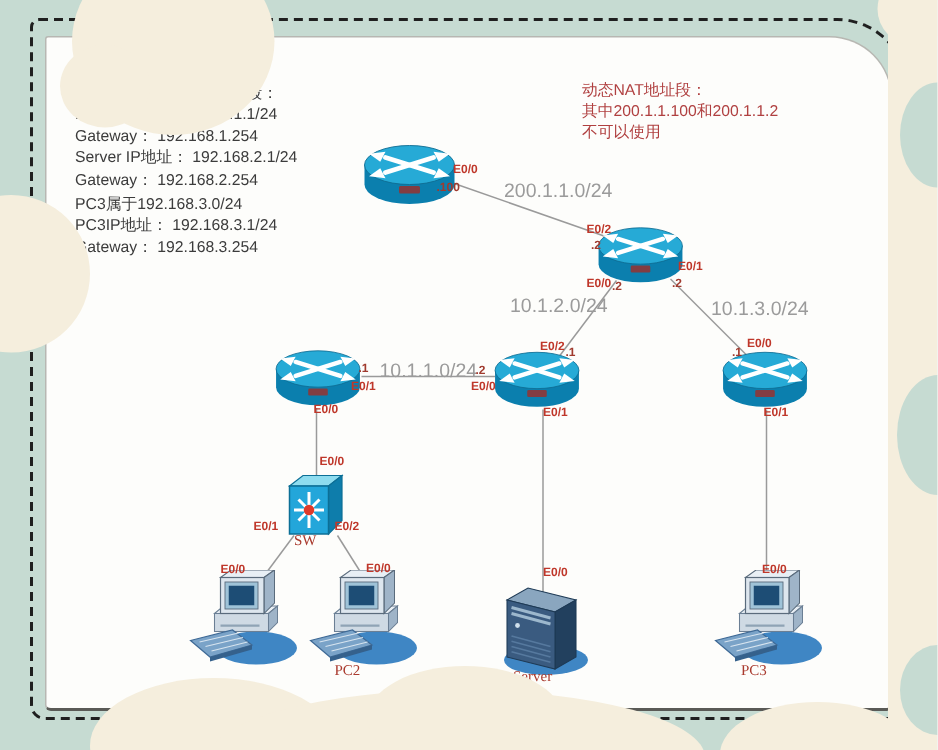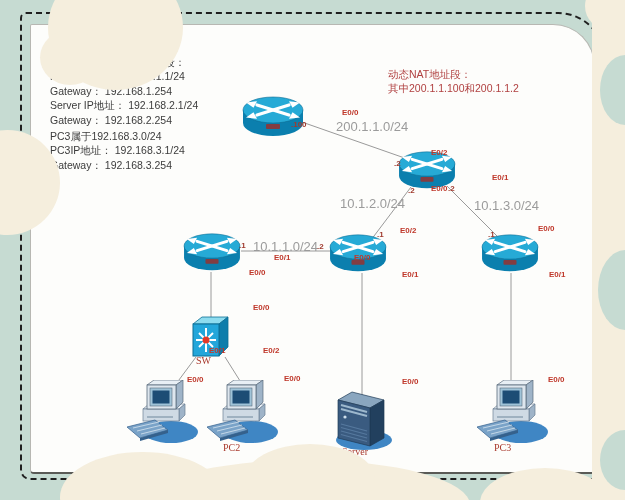--- a/index.html
+++ b/index.html
@@ -9,21 +9,21 @@
     border:2px dashed #1f1f1f;border-radius:6px 48px 10px 10px;}
   .paper{position:absolute;left:30px;top:24px;width:563px;height:447px;background:#fdfdfb;
     border:1px solid #b7b7b2;border-bottom:2px solid #5a5a56;border-radius:2px 42px 4px 4px;}
   .cloud{position:absolute;background:#f5eedd;border-radius:50%;}
   .right-band{position:absolute;left:592px;top:0;width:33px;height:500px;background:#f5eedd;}
   .scallop{position:absolute;background:#c6dbd2;border-radius:50%;}
   .layer{position:absolute;left:0;top:0;width:625px;height:500px;}
   .note-black div{position:relative;font-size:10.5px;line-height:14.4px;color:#3c3c3c;white-space:nowrap;}
   .note-red div{font-size:10.5px;line-height:14px;color:#b04040;white-space:nowrap;}
   .gap{margin-top:2px;}
-  .iface{position:absolute;font-size:8px;font-weight:bold;color:#bf372a;white-space:nowrap;padding-left:40px;}
+  .iface{position:absolute;font-size:8px;font-weight:bold;color:#bf372a;white-space:nowrap;}
   .addr{position:absolute;font-size:8px;font-weight:bold;color:#a03a2e;white-space:nowrap;text-align:right;}
   .net{position:absolute;font-size:13px;color:#9b9b9b;white-space:nowrap;}
   .devname{position:absolute;font-size:10px;color:#a93a2e;white-space:nowrap;font-family:Liberation Serif, serif;}
   .dev{position:absolute;}
   svg line.link{stroke:#9a9a9a;stroke-width:1;}
 </style>
 </head>
 <body>
 
 <svg width="0" height="0" style="position:absolute">
@@ -152,23 +152,24 @@
       <div>PC1和PC2属于同一个网段：</div>
       <div>PC1IP地址： 192.168.1.1/24</div>
       <div>Gateway： 192.168.1.254</div>
       <div>Server IP地址： 192.168.2.1/24</div>
       <div>Gateway： 192.168.2.254</div>
       <div class="gap">PC3属于192.168.3.0/24</div>
       <div>PC3IP地址： 192.168.3.1/24</div>
       <div>Gateway： 192.168.3.254</div>
     </div>
 
-    <div class="note-red" style="position:absolute;left:388px;top:67px">
+    <div class="note-red" style="position:absolute;left:388px;top:53px">
       <div>动态NAT地址段：</div>
       <div>其中200.1.1.100和200.1.1.2</div>
+      <div>不可以使用</div>
     </div>
 
     <div class="net" style="left:336px;top:119px">200.1.1.0/24</div>
     <div class="net" style="left:340px;top:196px">10.1.2.0/24</div>
     <div class="net" style="left:474px;top:198px">10.1.3.0/24</div>
     <div class="net" style="left:253px;top:239px">10.1.1.0/24</div>
 
     <div class="iface" style="left:302px;top:108px">E0/0</div>
     <div class="addr" style="left:291px;top:120px">.100</div>
     <div class="iface" style="left:391px;top:148px">E0/2</div>

